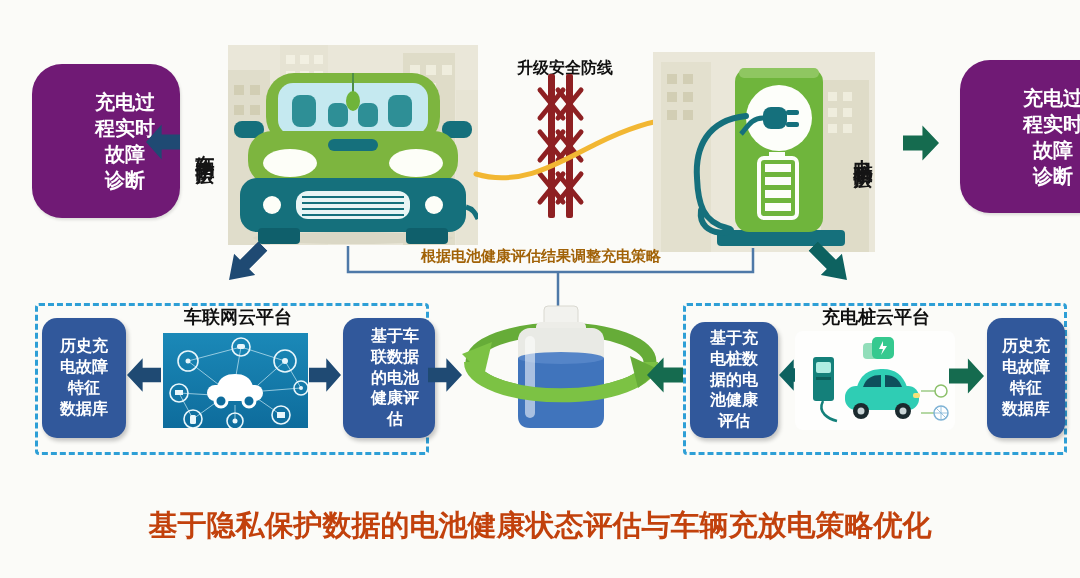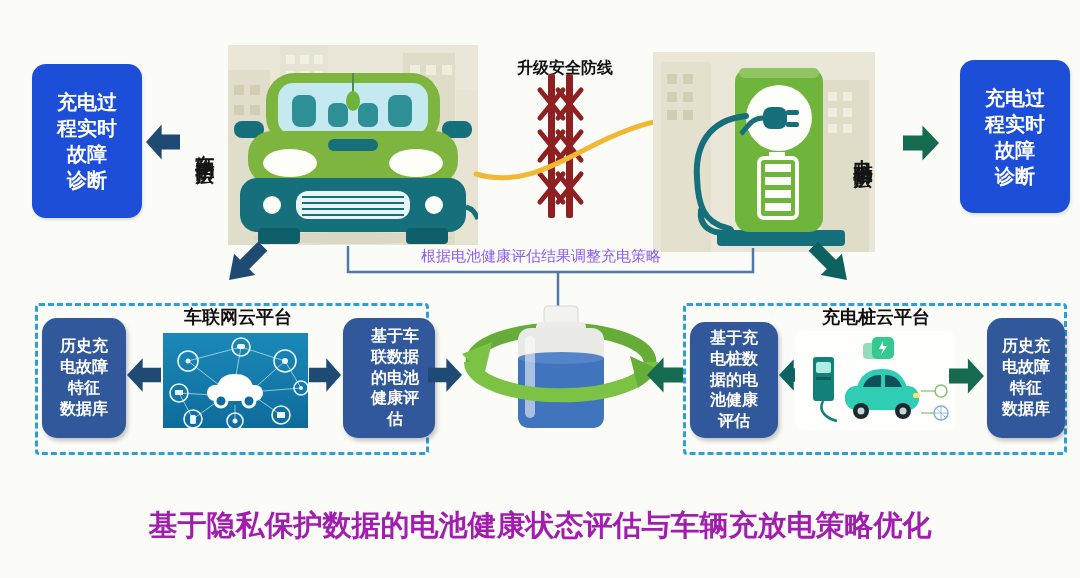--- a/index.html
+++ b/index.html
@@ -1,22 +1,22 @@
 <!DOCTYPE html>
 <html><head>
 <meta charset="utf-8">
 <style>
   html,body{margin:0;padding:0;background:#fff;}
   body{font-family:"Liberation Sans","DejaVu Sans",sans-serif;}
   .stage{position:relative;width:1080px;height:578px;background:#FBFBF8;overflow:hidden;margin:0 auto;}
   .abs{position:absolute;}
   .box{display:flex;align-items:center;justify-content:center;text-align:center;
        color:#fff;font-weight:bold;white-space:pre-line;}
-  .orange{background:#1d4ed8;border-radius:14px;font-size:20px;line-height:1.3;
-          box-shadow:1px 2px 3px rgba(0,0,0,.12);}
+  .orange{background:#701a75;border-radius:30px;font-size:20px;line-height:1.3;
+          box-shadow:1px 2px 3px rgba(0,0,0,.12);padding-left:38px;}
   .blue{background:#31589B;border-radius:15px;font-size:16px;line-height:1.3;
         box-shadow:2px 3px 4px rgba(0,0,0,.22);}
   .vlabel{writing-mode:vertical-rl;font-weight:bold;font-size:19px;letter-spacing:3px;
           color:#151515;display:flex;align-items:center;justify-content:center;}
   .dashedbox{border:3px dashed #2E9FD6;border-radius:4px;}
   .lbl{font-weight:bold;color:#101010;text-align:center;}
   .arr-r{clip-path:polygon(0 31%,54% 31%,54% 6%,100% 50%,54% 94%,54% 69%,0 69%);}
   .arr-l{clip-path:polygon(100% 31%,46% 31%,46% 6%,0 50%,46% 94%,46% 69%,100% 69%);}
   .navy{background:#1F4A73;}
   .dgreen{background:#156B4F;}
@@ -174,21 +174,21 @@
 
   <div class="abs arr-r tealc" style="left:806px;top:246px;width:48px;height:34px;transform:rotate(45deg);"></div>
 
   <svg class="abs" style="left:340px;top:240px;" width="425" height="80" viewBox="0 0 425 80">
     <g stroke="#4E79A8" stroke-width="2.5" fill="none">
       <polyline points="8,6 8,32 413,32 413,8"></polyline>
       <line x1="218" y1="32" x2="218" y2="80"></line>
     </g>
   </svg>
 
-  <div class="abs lbl" style="left:350px;top:247px;width:382px;font-size:15px;font-weight:400;color:#8b5cf6;">根据电池健康评估结果调整充电策略</div>
+  <div class="abs lbl" style="left:350px;top:247px;width:382px;font-size:15px;font-weight:700;color:#a16207;">根据电池健康评估结果调整充电策略</div>
 
   <div class="abs dashedbox" style="left:35px;top:303px;width:388px;height:146px;"></div>
 
   <div class="abs lbl" style="left:168px;top:305px;width:140px;font-size:18px;">车联网云平台</div>
 
   <div class="abs box blue" style="left:42px;top:318px;width:84px;height:120px;">历史充
 电故障
 特征
 数据库</div>
 
@@ -317,15 +317,15 @@
     </g>
   </svg>
 
   <div class="abs arr-r dgreen" style="left:949px;top:356px;width:35px;height:40px;"></div>
 
   <div class="abs box blue" style="left:987px;top:318px;width:78px;height:120px;">历史充
 电故障
 特征
 数据库</div>
 
-  <div class="abs lbl" style="left:0;top:506px;width:1080px;font-size:29px;color:#a21caf;">基于隐私保护数据的电池健康状态评估与车辆充放电策略优化</div>
+  <div class="abs lbl" style="left:0;top:506px;width:1080px;font-size:29px;color:#c2410c;">基于隐私保护数据的电池健康状态评估与车辆充放电策略优化</div>
 
 </div>
 
 </body></html>

